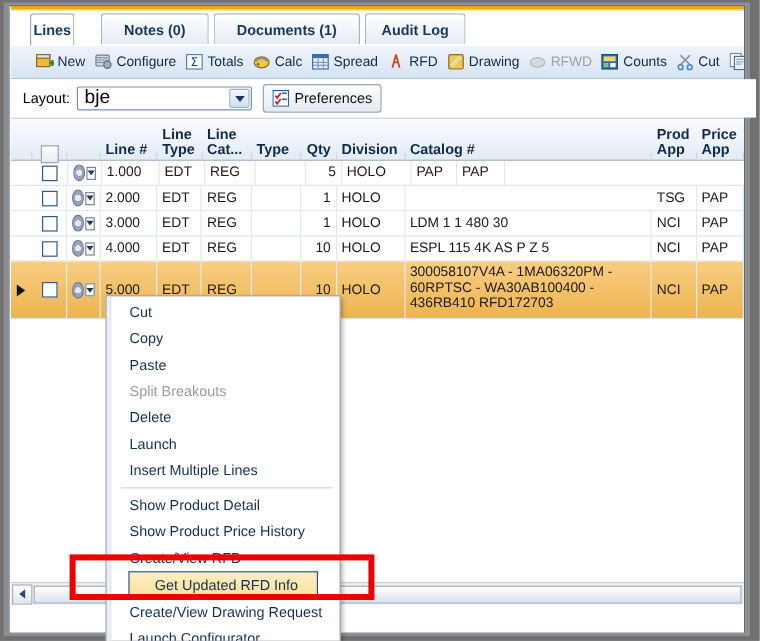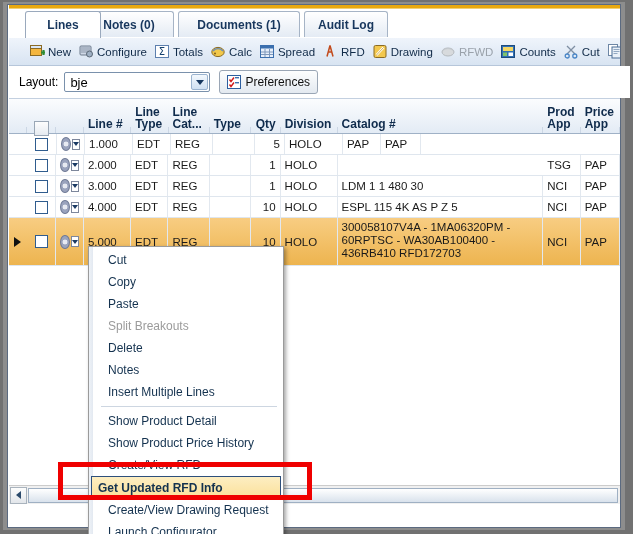--- a/index.html
+++ b/index.html
@@ -37,21 +37,21 @@
            white-space:nowrap;cursor:default;}
   .tb-item.disabled{color:#9aa2ab;}
   .tb-ico{width:15px;height:15px;flex:none;position:relative;display:inline-block;}
 
   
   .layoutbar{position:absolute;left:9px;top:66px;width:611px;height:32px;background:#ffffff;
              display:flex;align-items:center;padding-left:10px;}
   .lbl{font-size:12px;color:#000;margin-right:6px;}
   .combo{width:146px;height:20px;border:1px solid #7a91ac;background:#fff;border-radius:2px;
          display:flex;align-items:center;box-sizing:border-box;position:relative;}
-  .combo span{font-size:13px;color:#000;padding-left:5px;}
+  .combo span{font-size:16px;color:#000;padding-left:5px;}
   .combo .arrowbox{position:absolute;right:1px;top:1px;width:17px;height:16px;
         background:linear-gradient(#f3f8fd,#cfe0f2);border:1px solid #9ab3cf;box-sizing:border-box;
         display:flex;align-items:center;justify-content:center;border-radius:2px;}
   .caret{width:0;height:0;border-left:4px solid transparent;border-right:4px solid transparent;
          border-top:5px solid #16375f;}
   .prefbtn{margin-left:9px;height:22px;border:1px solid #9aa6b5;border-radius:3px;
            background:linear-gradient(#fdfefe,#e3e9f0);display:flex;align-items:center;gap:4px;
            padding:0 7px;font-size:12px;color:#111;cursor:default;}
 
   
@@ -95,40 +95,40 @@
   
   .ctxmenu{position:absolute;left:88px;top:246px;width:196px;
            background:#ffffff;border:1px solid #9a9a9a;box-sizing:border-box;
            box-shadow:2px 2px 4px rgba(0,0,0,.35);z-index:40;padding:2px 0 0 0;}
   .ctx-gutter{position:absolute;left:0;top:0;width:4px;height:100%;
               background:linear-gradient(90deg,#eef2f7,#e3e9f1);}
   .ctxitem{height:22px;display:flex;align-items:center;padding-left:19px;
            font-size:12px;color:#14324f;white-space:nowrap;position:relative;cursor:default;}
   .ctxitem.disabled{color:#9b9b9b;}
   .ctxitem.highlight{background:linear-gradient(#fdeec2,#fbe09a);
-                     border:1px solid #2d4f7c;box-sizing:border-box;margin:0 2px;height:23px;
-                     padding-left:6px;font-weight:bold;}
+                     border:1px solid #2d4f7c;box-sizing:border-box;margin:0 18px;height:23px;
+                     padding-left:21px;}
   .ctxsep{height:1px;background:#cdd6e1;margin:3px 6px 3px 12px;}
 
   
   .redbox{position:absolute;left:58px;top:462px;width:254px;height:38px;
           border:5px solid #ef0000;box-sizing:border-box;z-index:60;pointer-events:none;}
 </style>
 </head>
 <body>
 
 <div id="root">
   <div class="frame-outer"></div>
   <div class="frame-mid"></div>
   <div class="frame-inner"></div>
   <div class="accent-line"></div>
   <div class="accent-line2"></div>
 
   <div class="tabstrip" id="tabstrip">
-      <div class="tab active" style="left: 16px; width: 76px;">Lines</div>
+      <div class="tab active" style="left: 16px; width: 37px;">Lines</div>
       <div class="tab" style="left: 75px; width: 90px;">Notes (0)</div>
       <div class="tab" style="left: 169px; width: 122px;">Documents (1)</div>
       <div class="tab" style="left: 295px; width: 84px;">Audit Log</div>
     </div>
 
   <div class="toolbar" id="toolbar">
       <div class="tb-item">
         <span class="tb-ico"><svg width="15" height="15" viewBox="0 0 15 15">
             <rect x="0.5" y="1.5" width="11" height="10" fill="#f4b63f" stroke="#8a6a24"></rect>
             <rect x="0.5" y="1.5" width="11" height="3" fill="#d9e6f5" stroke="#8a6a24"></rect>
@@ -371,21 +371,21 @@
   </div>
   <div class="botstrip"></div>
 
   <div class="ctxmenu" id="ctxmenu">
     <div class="ctx-gutter"></div>
   <div class="ctxitem">Cut</div>
       <div class="ctxitem">Copy</div>
       <div class="ctxitem">Paste</div>
       <div class="ctxitem disabled">Split Breakouts</div>
       <div class="ctxitem">Delete</div>
-      <div class="ctxitem">Notes</div>
+      <div class="ctxitem">Launch</div>
       <div class="ctxitem">Insert Multiple Lines</div>
       <div class="ctxsep"></div>
       <div class="ctxitem">Show Product Detail</div>
       <div class="ctxitem">Show Product Price History</div>
       <div class="ctxitem">Create/View RFD</div>
       <div class="ctxitem highlight">Get Updated RFD Info</div>
       <div class="ctxitem">Create/View Drawing Request</div>
       <div class="ctxitem">Launch Configurator</div>
     </div>
 

